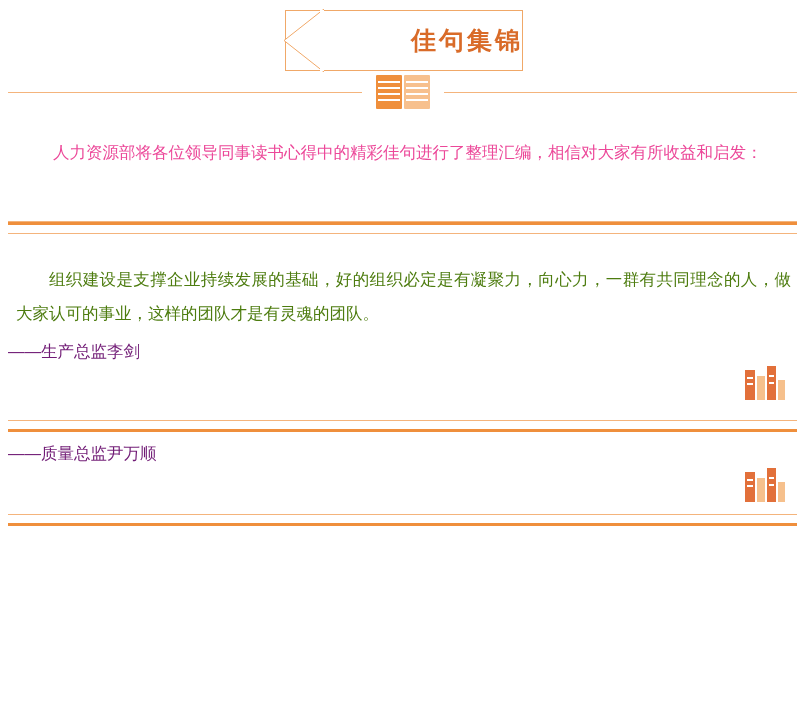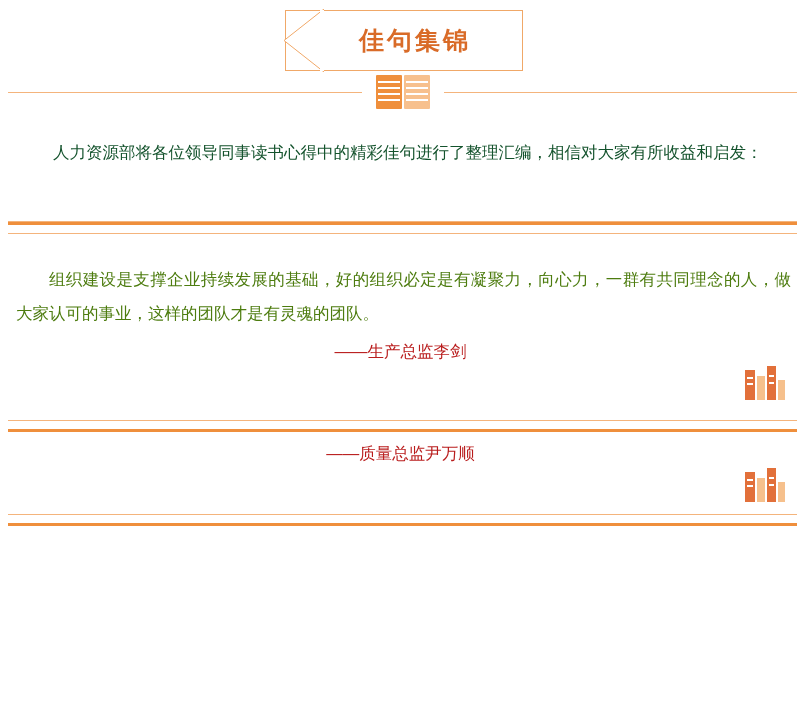--- a/index.html
+++ b/index.html
@@ -47,21 +47,21 @@
     overflow: hidden;
   }
   .banner-arrow svg { display: block; }
   .banner-title {
     position: absolute;
     left: 0;
     top: 0;
     width: 238px;
     height: 61px;
     line-height: 61px;
-    text-align: center;
+    text-align: right;
     font-size: 25px;
     font-weight: bold;
     letter-spacing: 3px;
     color: #d96b28;
     padding-left: 22px;
     box-sizing: border-box;
   }
 
   
   .intro-block {
@@ -80,21 +80,21 @@
     background: #ffffff;
     padding: 0 14px;
   }
   .intro-text {
     position: absolute;
     left: 12px;
     right: 8px;
     top: 42px;
     font-size: 16.5px;
     line-height: 34px;
-    color: #14532d;
+    color: #ec4899;
     text-indent: 33px;
     text-align: justify;
   }
 
   
   .rule-pair {
     margin: 0 8px;
     position: relative;
   }
   .rule-thick {
@@ -115,23 +115,23 @@
   }
   .quote-text {
     font-size: 16.5px;
     line-height: 34px;
     color: #4d7c0f;
     text-indent: 33px;
     text-align: justify;
     padding: 28px 6px 0 8px;
   }
   .quote-author {
-    text-align: center;
+    text-align: left;
     font-size: 16.5px;
-    color: #b91c1c;
+    color: #701a75;
     padding: 6px 4px 0 0;
     line-height: 30px;
   }
   .books-right {
     position: relative;
     height: 46px;
   }
   .books-right .books-icon {
     position: absolute;
     right: 12px;

